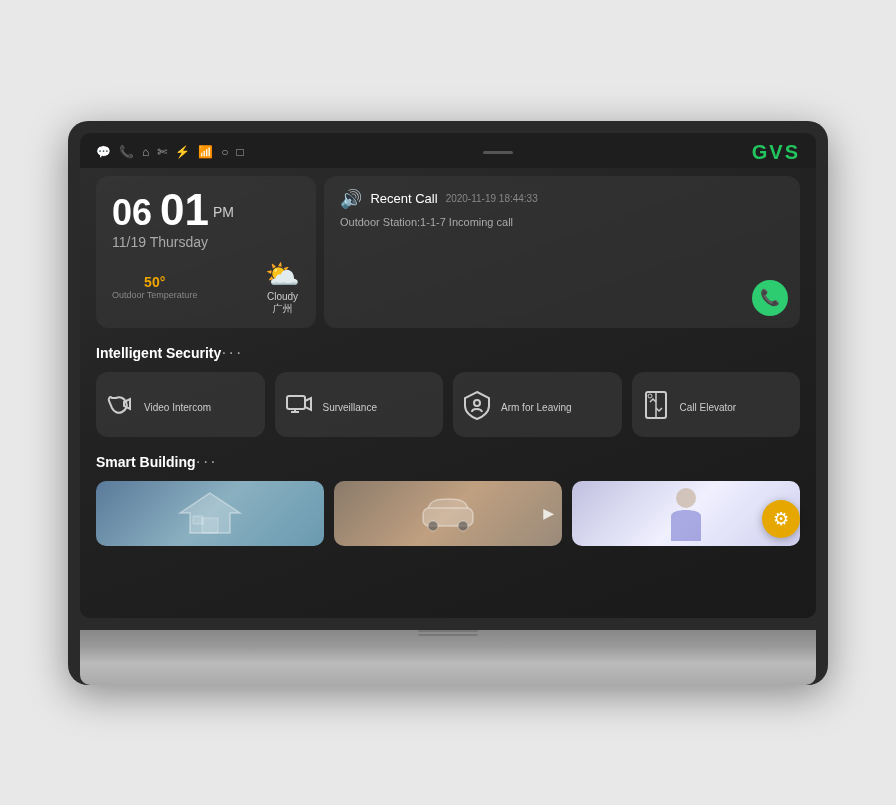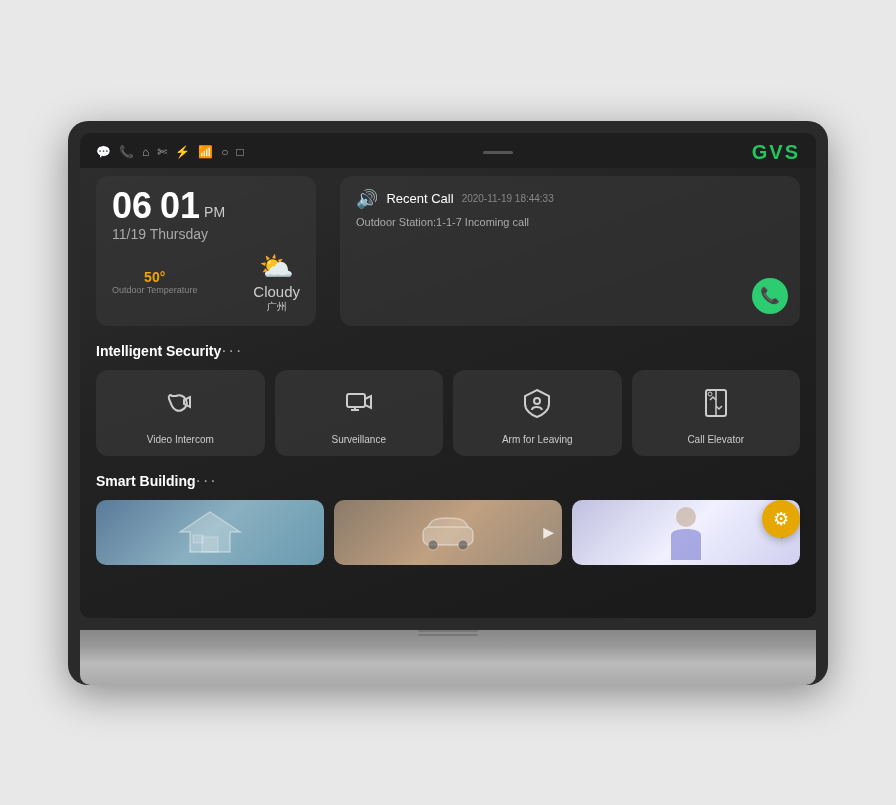--- a/index.html
+++ b/index.html
@@ -70,21 +70,21 @@
     
     .main-area {
       padding: 8px 16px;
       background: linear-gradient(160deg, #2d2d2d 0%, #222 40%, #1a1a1a 100%);
       min-height: 450px;
     }
 
     
     .widget-row {
       display: flex;
-      gap: 24px;
+      gap: 8px;
       margin-bottom: 16px;
     }
 
     
     .time-weather-widget {
       background: rgba(60,60,60,0.5);
       border-radius: 12px;
       padding: 12px 16px;
       flex: 0 0 220px;
       backdrop-filter: blur(4px);
@@ -97,21 +97,21 @@
     }
 
     .time-hour {
       font-size: 36px;
       font-weight: bold;
       color: #fff;
       line-height: 1;
     }
 
     .time-minute {
-      font-size: 36px;
+      font-size: 44px;
       font-weight: bold;
       color: #fff;
       line-height: 1;
     }
 
     .time-ampm {
       font-size: 14px;
       color: #ccc;
       align-self: flex-start;
       margin-top: 16px;
@@ -150,21 +150,21 @@
       flex-direction: column;
       align-items: center;
     }
 
     .cloud-icon {
       font-size: 28px;
     }
 
     .weather-desc {
       color: #ccc;
-      font-size: 15px;
+      font-size: 10px;
     }
 
     .city-name {
       color: #ccc;
       font-size: 10px;
     }
 
     
     .recent-call-widget {
       background: rgba(60,60,60,0.5);
@@ -244,21 +244,21 @@
       gap: 10px;
       margin-bottom: 16px;
     }
 
     .security-tile {
       flex: 1;
       background: rgba(60,60,60,0.6);
       border-radius: 12px;
       padding: 16px 8px 10px;
       display: flex;
-      flex-direction: column;
+      flex-direction: row;
       align-items: center;
       gap: 8px;
       cursor: pointer;
       transition: background 0.2s;
     }
 
     .tile-icon {
       font-size: 28px;
       color: #ddd;
     }

